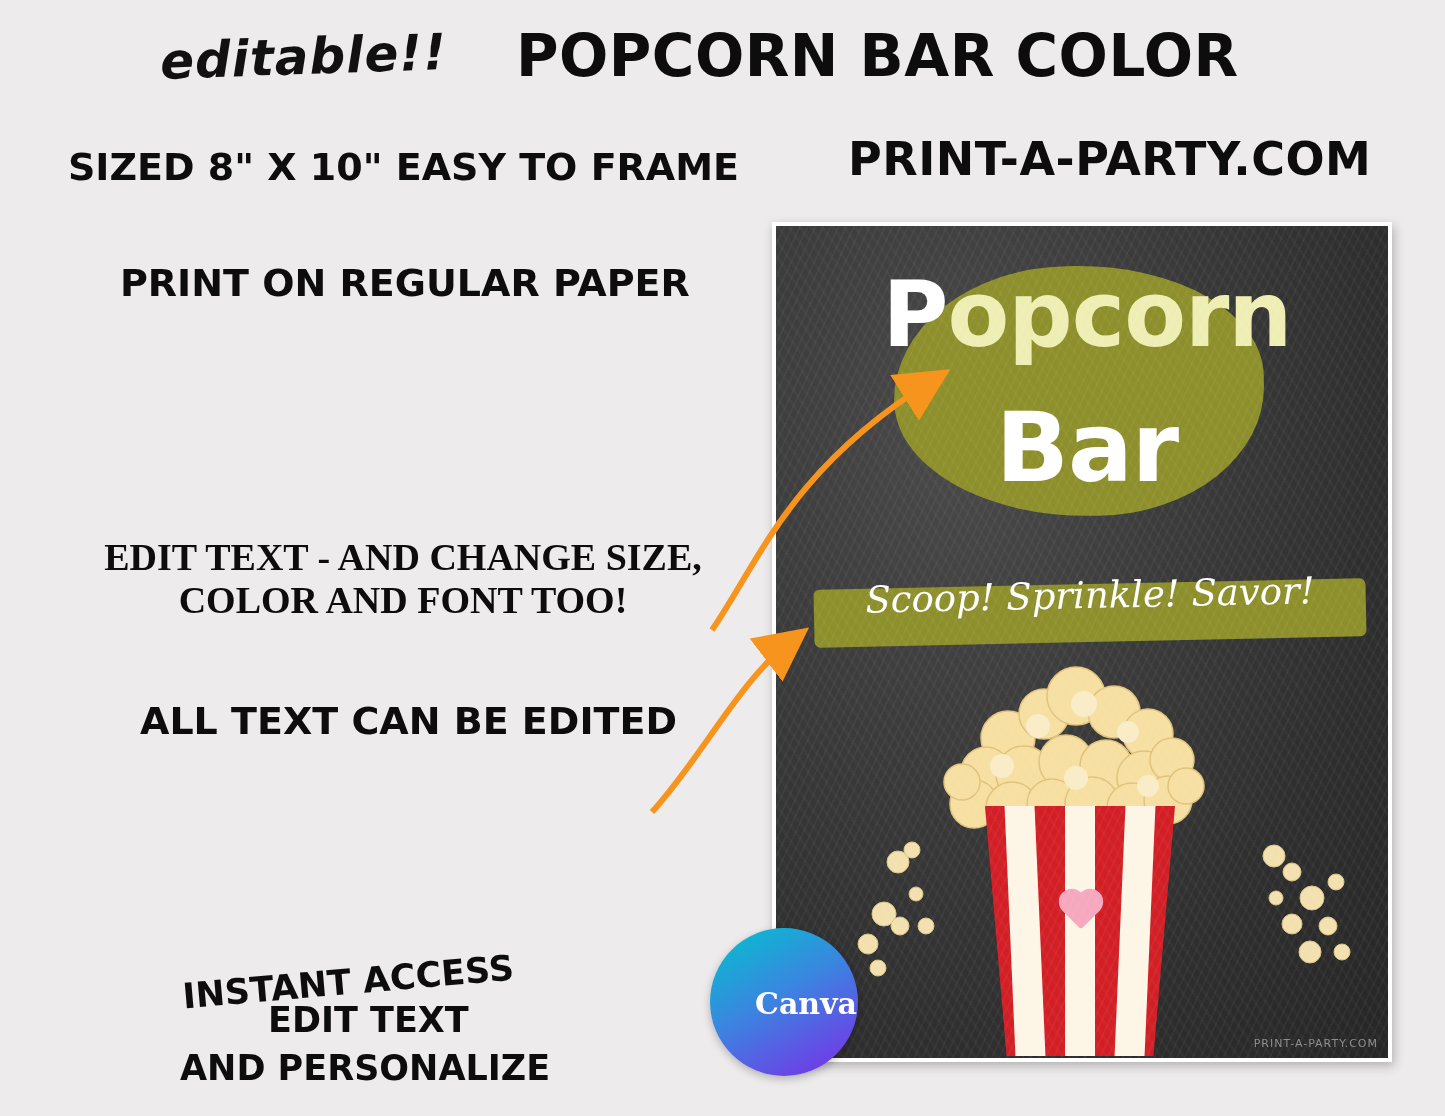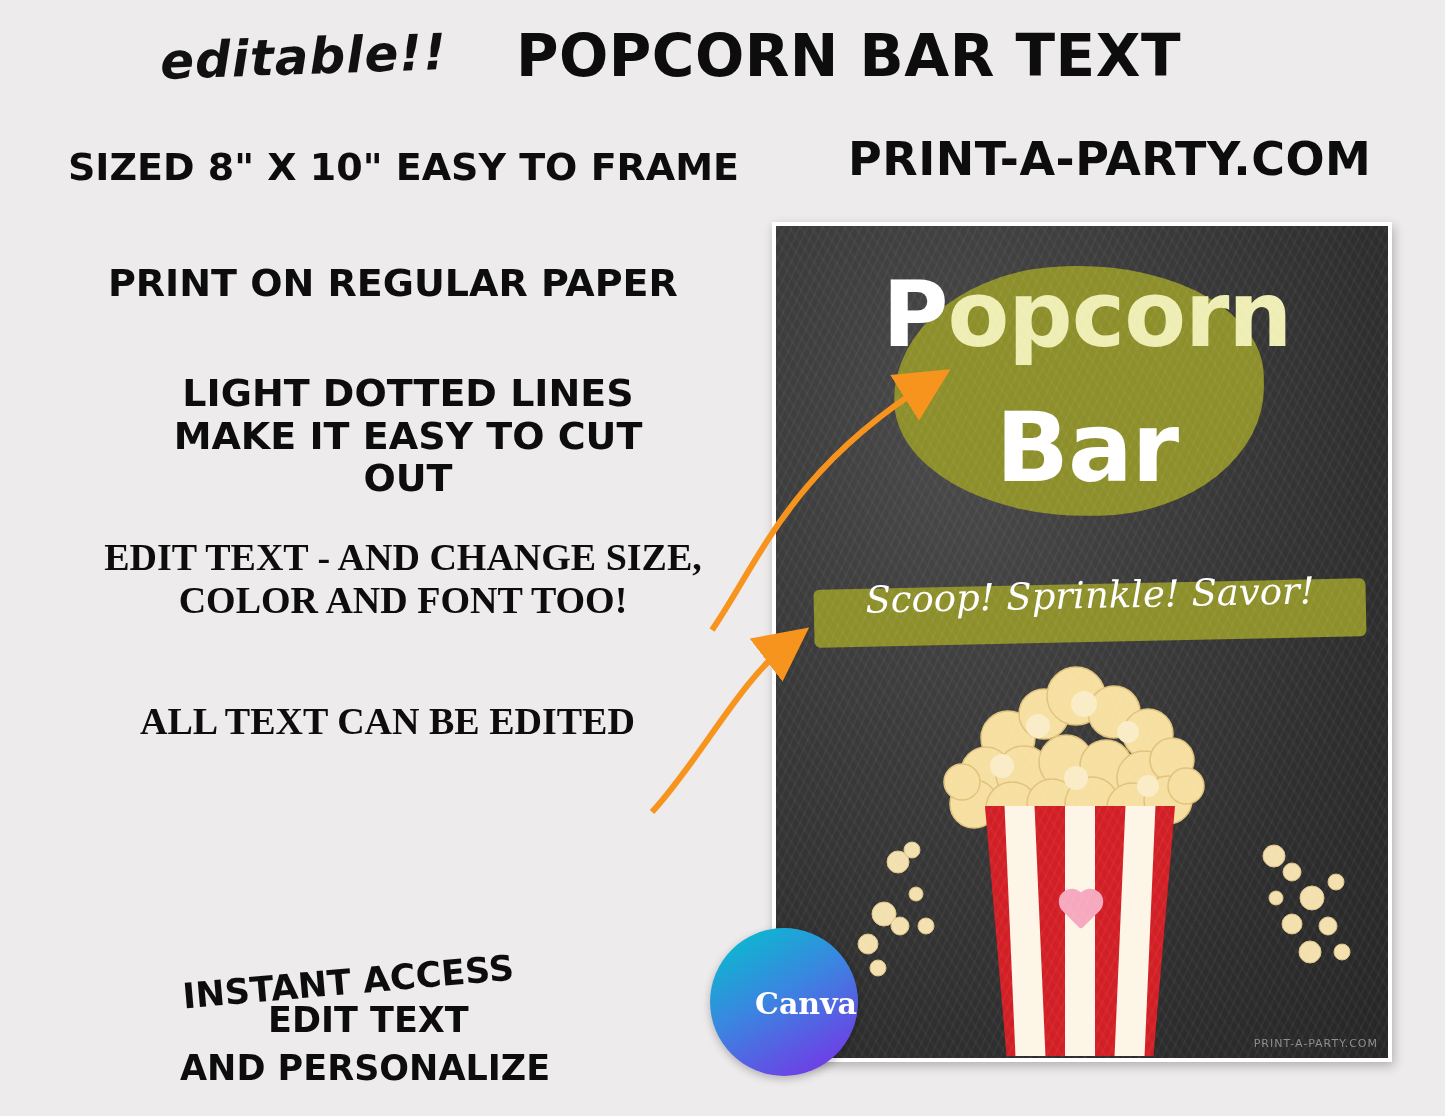--- a/index.html
+++ b/index.html
@@ -58,24 +58,24 @@
   }
   .bullet {
     position: absolute;
     font-family: "DejaVu Sans", sans-serif;
     font-weight: 700;
     color: #0d0d0d;
     text-align: center;
     line-height: 1.12;
   }
   .b1 { left: 68px;  top: 146px; font-size: 38px; }
-  .b2 { left: 108px; top: 262px; font-size: 38px; }
+  .b2 { left: 120px; top: 262px; font-size: 38px; }
   .b3 { left: 128px; top: 372px; font-size: 38px; width: 560px; }
   .b4 { left: 78px;  top: 536px; font-size: 38px; width: 650px; font-family: Liberation Serif, serif; }
-  .b5 { left: 140px; top: 700px; font-size: 38px; font-family: Liberation Serif, serif; }
+  .b5 { left: 140px; top: 700px; font-size: 38px; }
   .b6 { left: 112px; top: 800px; font-size: 38px; }
 
   .instant {
     position: absolute;
     left: 182px;
     top: 962px;
     font-family: "DejaVu Sans", sans-serif;
     font-weight: 700;
     font-size: 35px;
     color: #0d0d0d;
@@ -280,27 +280,25 @@
     height: 1116px;
     pointer-events: none;
   }
 </style>
 </head>
 <body>
 
 <div class="page">
 
   <div class="editable-word">editable!!</div>
-  <div class="headline">POPCORN BAR TEXT</div>
+  <div class="headline">POPCORN BAR COLOR</div>
   <div class="site">PRINT-A-PARTY.COM</div>
 
   <div class="bullet b1">SIZED 8" X 10" EASY TO FRAME</div>
   <div class="bullet b2">PRINT ON REGULAR PAPER</div>
-  <div class="bullet b3" style="white-space:pre-line">LIGHT DOTTED LINES
-MAKE IT EASY TO CUT OUT</div>
   <div class="bullet b4" style="white-space:pre-line">EDIT TEXT - AND CHANGE SIZE,
 COLOR AND FONT TOO!</div>
   <div class="bullet b5">ALL TEXT CAN BE EDITED</div>
 
   <div class="instant">INSTANT ACCESS</div>
   <div class="edit-text-sub">EDIT TEXT</div>
   <div class="personalize-sub">AND PERSONALIZE</div>
 
   <div class="poster-shadow"></div>
   <div class="poster">

